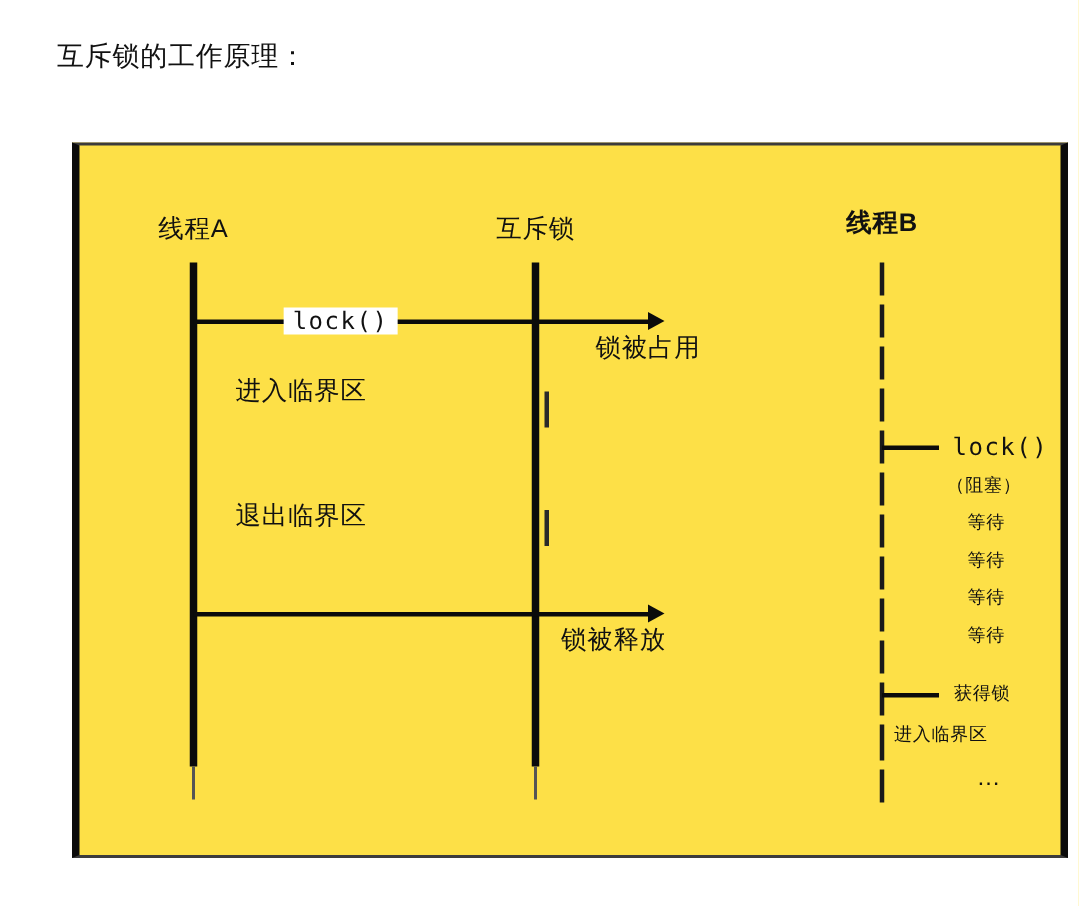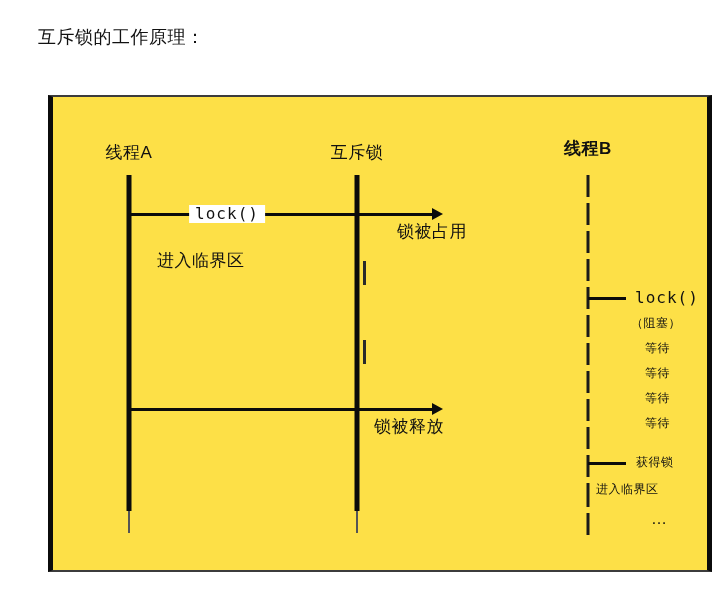--- a/index.html
+++ b/index.html
@@ -188,20 +188,21 @@
     <div class="msg-label" style="left:174px; top:117px;">lock()</div>
 
     <div class="note" style="left:321px; top:125px;margin-left:23px;">锁被占用</div>
 
     <div class="mutex-tick" style="left:310px; top:164px; height:24px;"></div>
 
     <div class="note" style="left:104px; top:154px;">进入临界区</div>
 
     <div class="mutex-tick" style="left:310px; top:243px; height:24px;"></div>
 
+    <div class="note" style="left:104px; top:237px;">退出临界区</div>
 
     <div class="msg-line" style="left:76px; top:311px; width:303px;"></div>
     <div class="msg-arrowhead" style="left:379px; top:306px;"></div>
 
     <div class="note" style="left:321px; top:320px;">锁被释放</div>
 
     <div class="b-stub" style="left:535px; top:200px; width:38px;"></div>
     <div class="b-label mono" style="left:582px; top:191px;">lock()</div>
 
     <div class="b-label" style="left:578px; top:216px;">（阻塞）</div>

